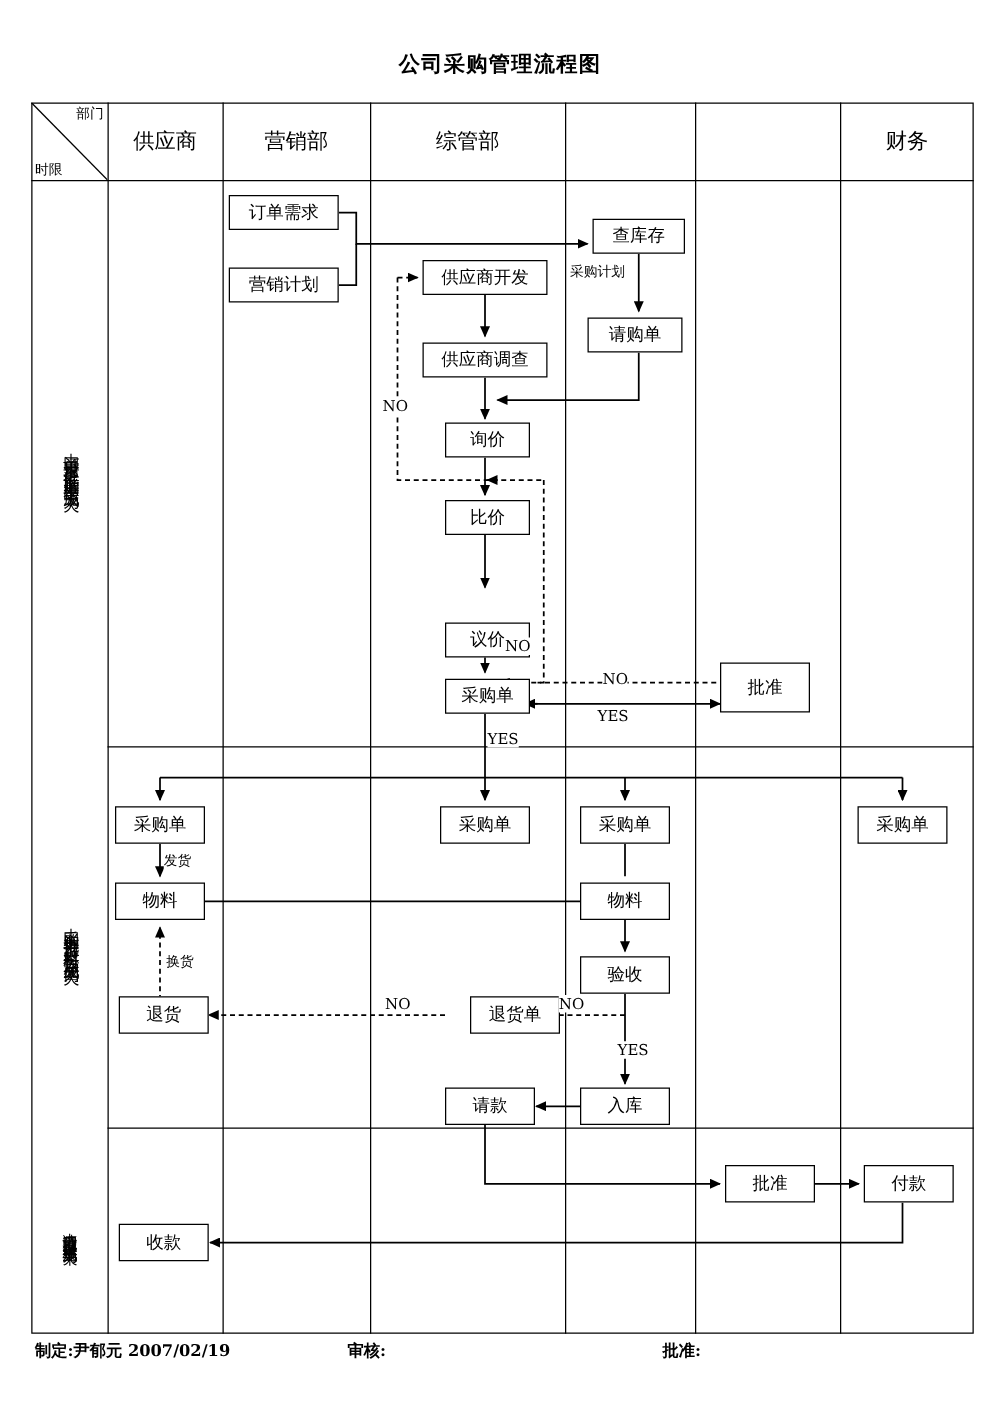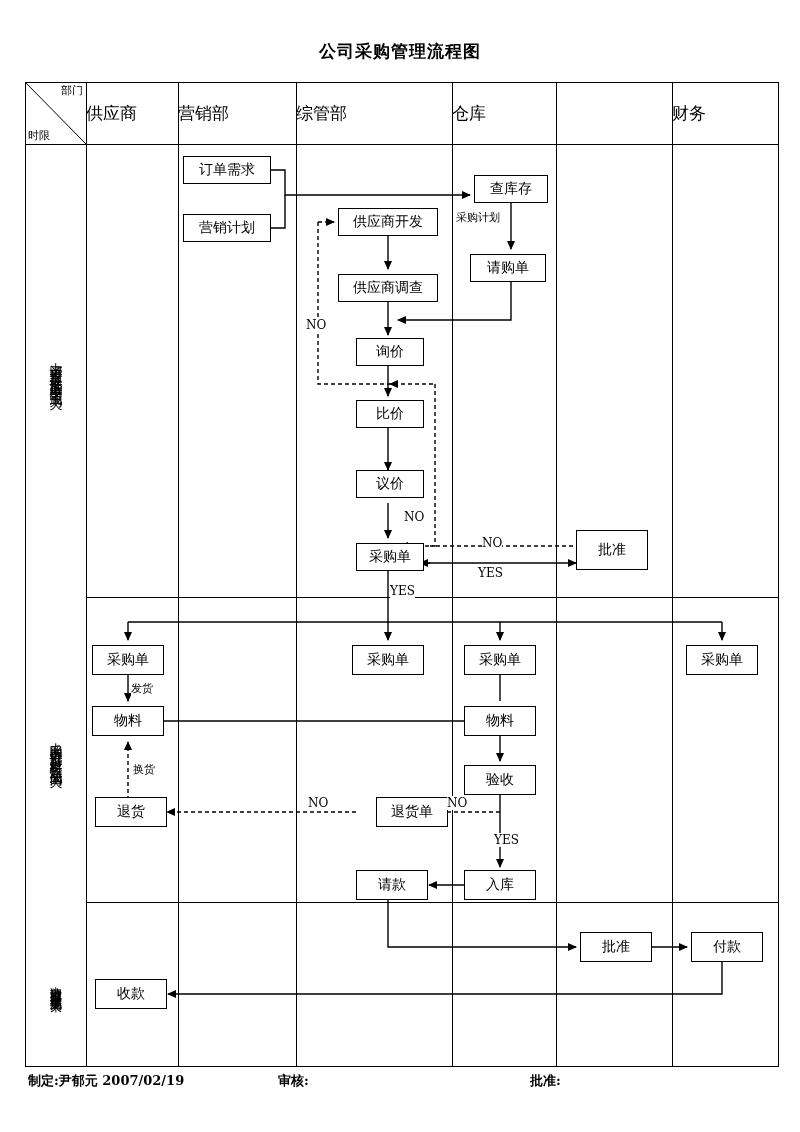--- a/index.html
+++ b/index.html
@@ -13,21 +13,21 @@
          font-family:"DejaVu Serif","Liberation Serif",serif;}
 
   
   .frame{position:absolute;left:25px;top:82px;width:754px;height:985px;
          border:1px solid #000;box-sizing:border-box;}
   .vline{position:absolute;top:82px;width:0;border-left:1px solid #000;height:985px;}
   .hline{position:absolute;left:25px;width:754px;height:0;border-top:1px solid #000;}
   .hline.short{left:86px;width:693px;}
 
   
-  .hdr{position:absolute;top:82px;height:62px;line-height:62px;text-align:left;
+  .hdr{position:absolute;top:82px;height:62px;line-height:62px;text-align:center;
        font-size:17px;font-family:"DejaVu Serif","Liberation Serif",serif;}
   .corner{position:absolute;left:25px;top:82px;width:61px;height:62px;}
   .corner .diag{position:absolute;left:0;top:0;width:61px;height:62px;}
   .corner .lbl-dept{position:absolute;right:3px;top:1px;font-size:11px;
        font-family:Liberation Serif, serif;}
   .corner .lbl-time{position:absolute;left:3px;bottom:1px;font-size:11px;
        font-family:"DejaVu Serif","Liberation Serif",serif;}
 
   
   .bandlabel{position:absolute;left:25px;width:61px;display:flex;
@@ -80,21 +80,20 @@
     <svg class="diag" viewBox="0 0 61 62" preserveAspectRatio="none">
       <line x1="0" y1="0" x2="61" y2="62" stroke="#000" stroke-width="1"></line>
     </svg>
     <div class="lbl-dept">部门</div>
     <div class="lbl-time">时限</div>
   </div>
 
   <div class="hdr" style="left:86px;width:92px">供应商</div>
   <div class="hdr" style="left:296px;width:156px">综管部</div>
   <div class="hdr" style="left:178px;width:118px">营销部</div>
-  <div class="hdr" style="left:452px;width:104px">仓库</div>
   <div class="hdr" style="left:672px;width:107px">财务</div>
 
   <div class="bandlabel" style="top:144px;height:453px">
     <span>由订单需求起至批准采购单发出完成为一天</span>
   </div>
   <div class="bandlabel" style="top:597px;height:305px">
     <span>由采购单批准日起至材料入库完成为四天</span>
   </div>
   <div class="bandlabel two" style="top:902px;height:165px">
     <span>由请款批准日起至付款完成为三十天</span>
@@ -175,21 +174,21 @@
   <div class="box" style="left:183px;top:156px;width:88px;height:28px">订单需求</div>
   <div class="box" style="left:183px;top:214px;width:88px;height:28px">营销计划</div>
 
   <div class="box" style="left:474px;top:175px;width:74px;height:28px">查库存</div>
   <div class="box" style="left:470px;top:254px;width:76px;height:28px">请购单</div>
 
   <div class="box" style="left:338px;top:208px;width:100px;height:28px">供应商开发</div>
   <div class="box" style="left:338px;top:274px;width:100px;height:28px">供应商调查</div>
   <div class="box" style="left:356px;top:338px;width:68px;height:28px">询价</div>
   <div class="box" style="left:356px;top:400px;width:68px;height:28px">比价</div>
-  <div class="box" style="left:356px;top:470px;width:68px;height:28px">议价</div>
+  <div class="box" style="left:356px;top:498px;width:68px;height:28px">议价</div>
   <div class="box" style="left:356px;top:543px;width:68px;height:28px">采购单</div>
   <div class="box" style="left:576px;top:530px;width:72px;height:40px">批准</div>
 
   <div class="box" style="left:92px;top:645px;width:72px;height:30px">采购单</div>
   <div class="box" style="left:352px;top:645px;width:72px;height:30px">采购单</div>
   <div class="box" style="left:464px;top:645px;width:72px;height:30px">采购单</div>
   <div class="box" style="left:686px;top:645px;width:72px;height:30px">采购单</div>
 
   <div class="box" style="left:92px;top:706px;width:72px;height:30px">物料</div>
   <div class="box" style="left:464px;top:706px;width:72px;height:30px">物料</div>

